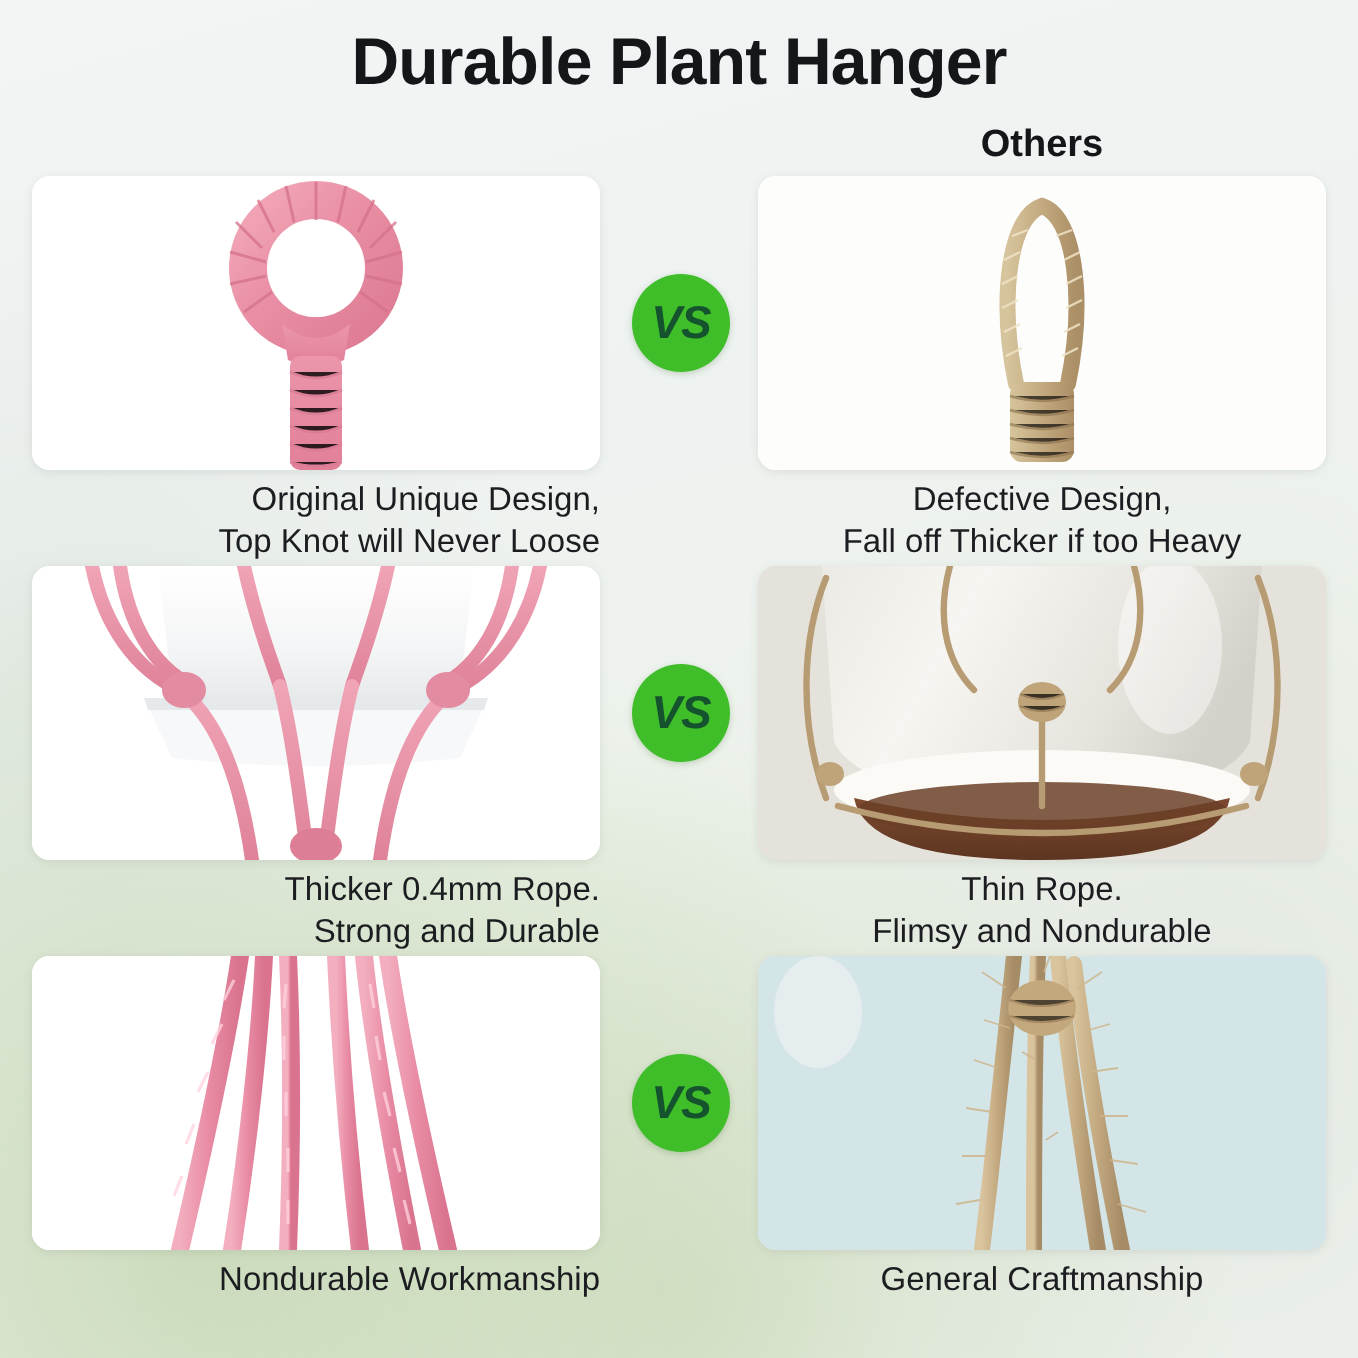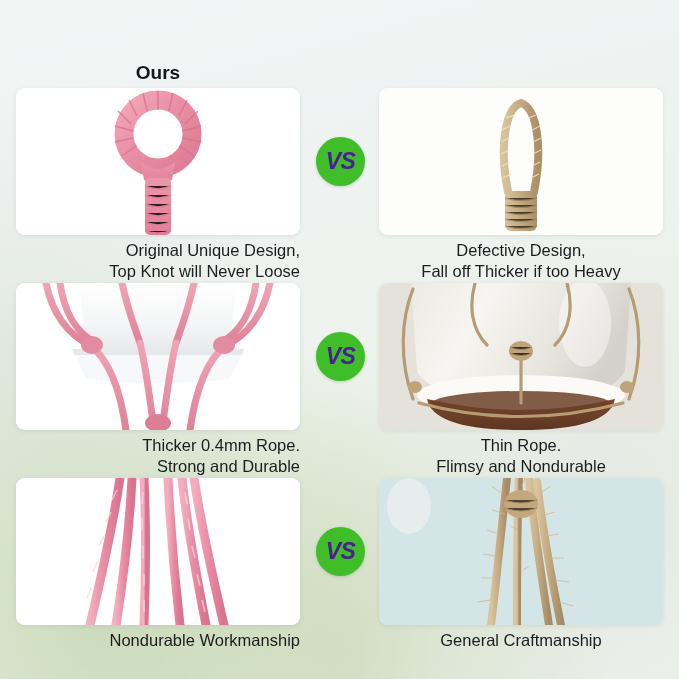--- a/index.html
+++ b/index.html
@@ -100,21 +100,21 @@
     width: 49px;
     height: 49px;
     border-radius: 50%;
     background: #3fbe2a;
     display: flex;
     align-items: center;
     justify-content: center;
     box-shadow: 0 1px 3px rgba(60,110,40,0.25);
   }
   .vs-badge .vs-text {
-    color: #4c1d95;
+    color: #14532d;
     font-size: 23px;
     font-weight: bold;
     font-style: italic;
     letter-spacing: -0.5px;
     line-height: 1;
   }
 
   
   .art { position: absolute; inset: 0; }
 
@@ -141,23 +141,24 @@
     background: linear-gradient(180deg, #d8e8ea 0%, #d2e4e7 55%, #cfe1e4 100%);
   }
 
   svg.fill { width: 100%; height: 100%; display: block; }
 </style>
 </head>
 <body>
 
 <div class="page">
 
+  <div class="title">Durable Plant Hanger</div>
 
   <div class="col-headers">
-    <div class="col-header ours">Ours</div>
+    <div class="col-header others">Others</div>
   </div>
 
   <div class="row row-1">
 
     <div class="card ours">
       <div class="art art-ring-pink">
         <svg class="fill" viewBox="0 0 284 147" preserveAspectRatio="xMidYMid meet" aria-hidden="true">
           <defs>
             <linearGradient id="pk1" x1="0" y1="0" x2="1" y2="1">
               <stop offset="0%" stop-color="#f2a7b8"></stop>

